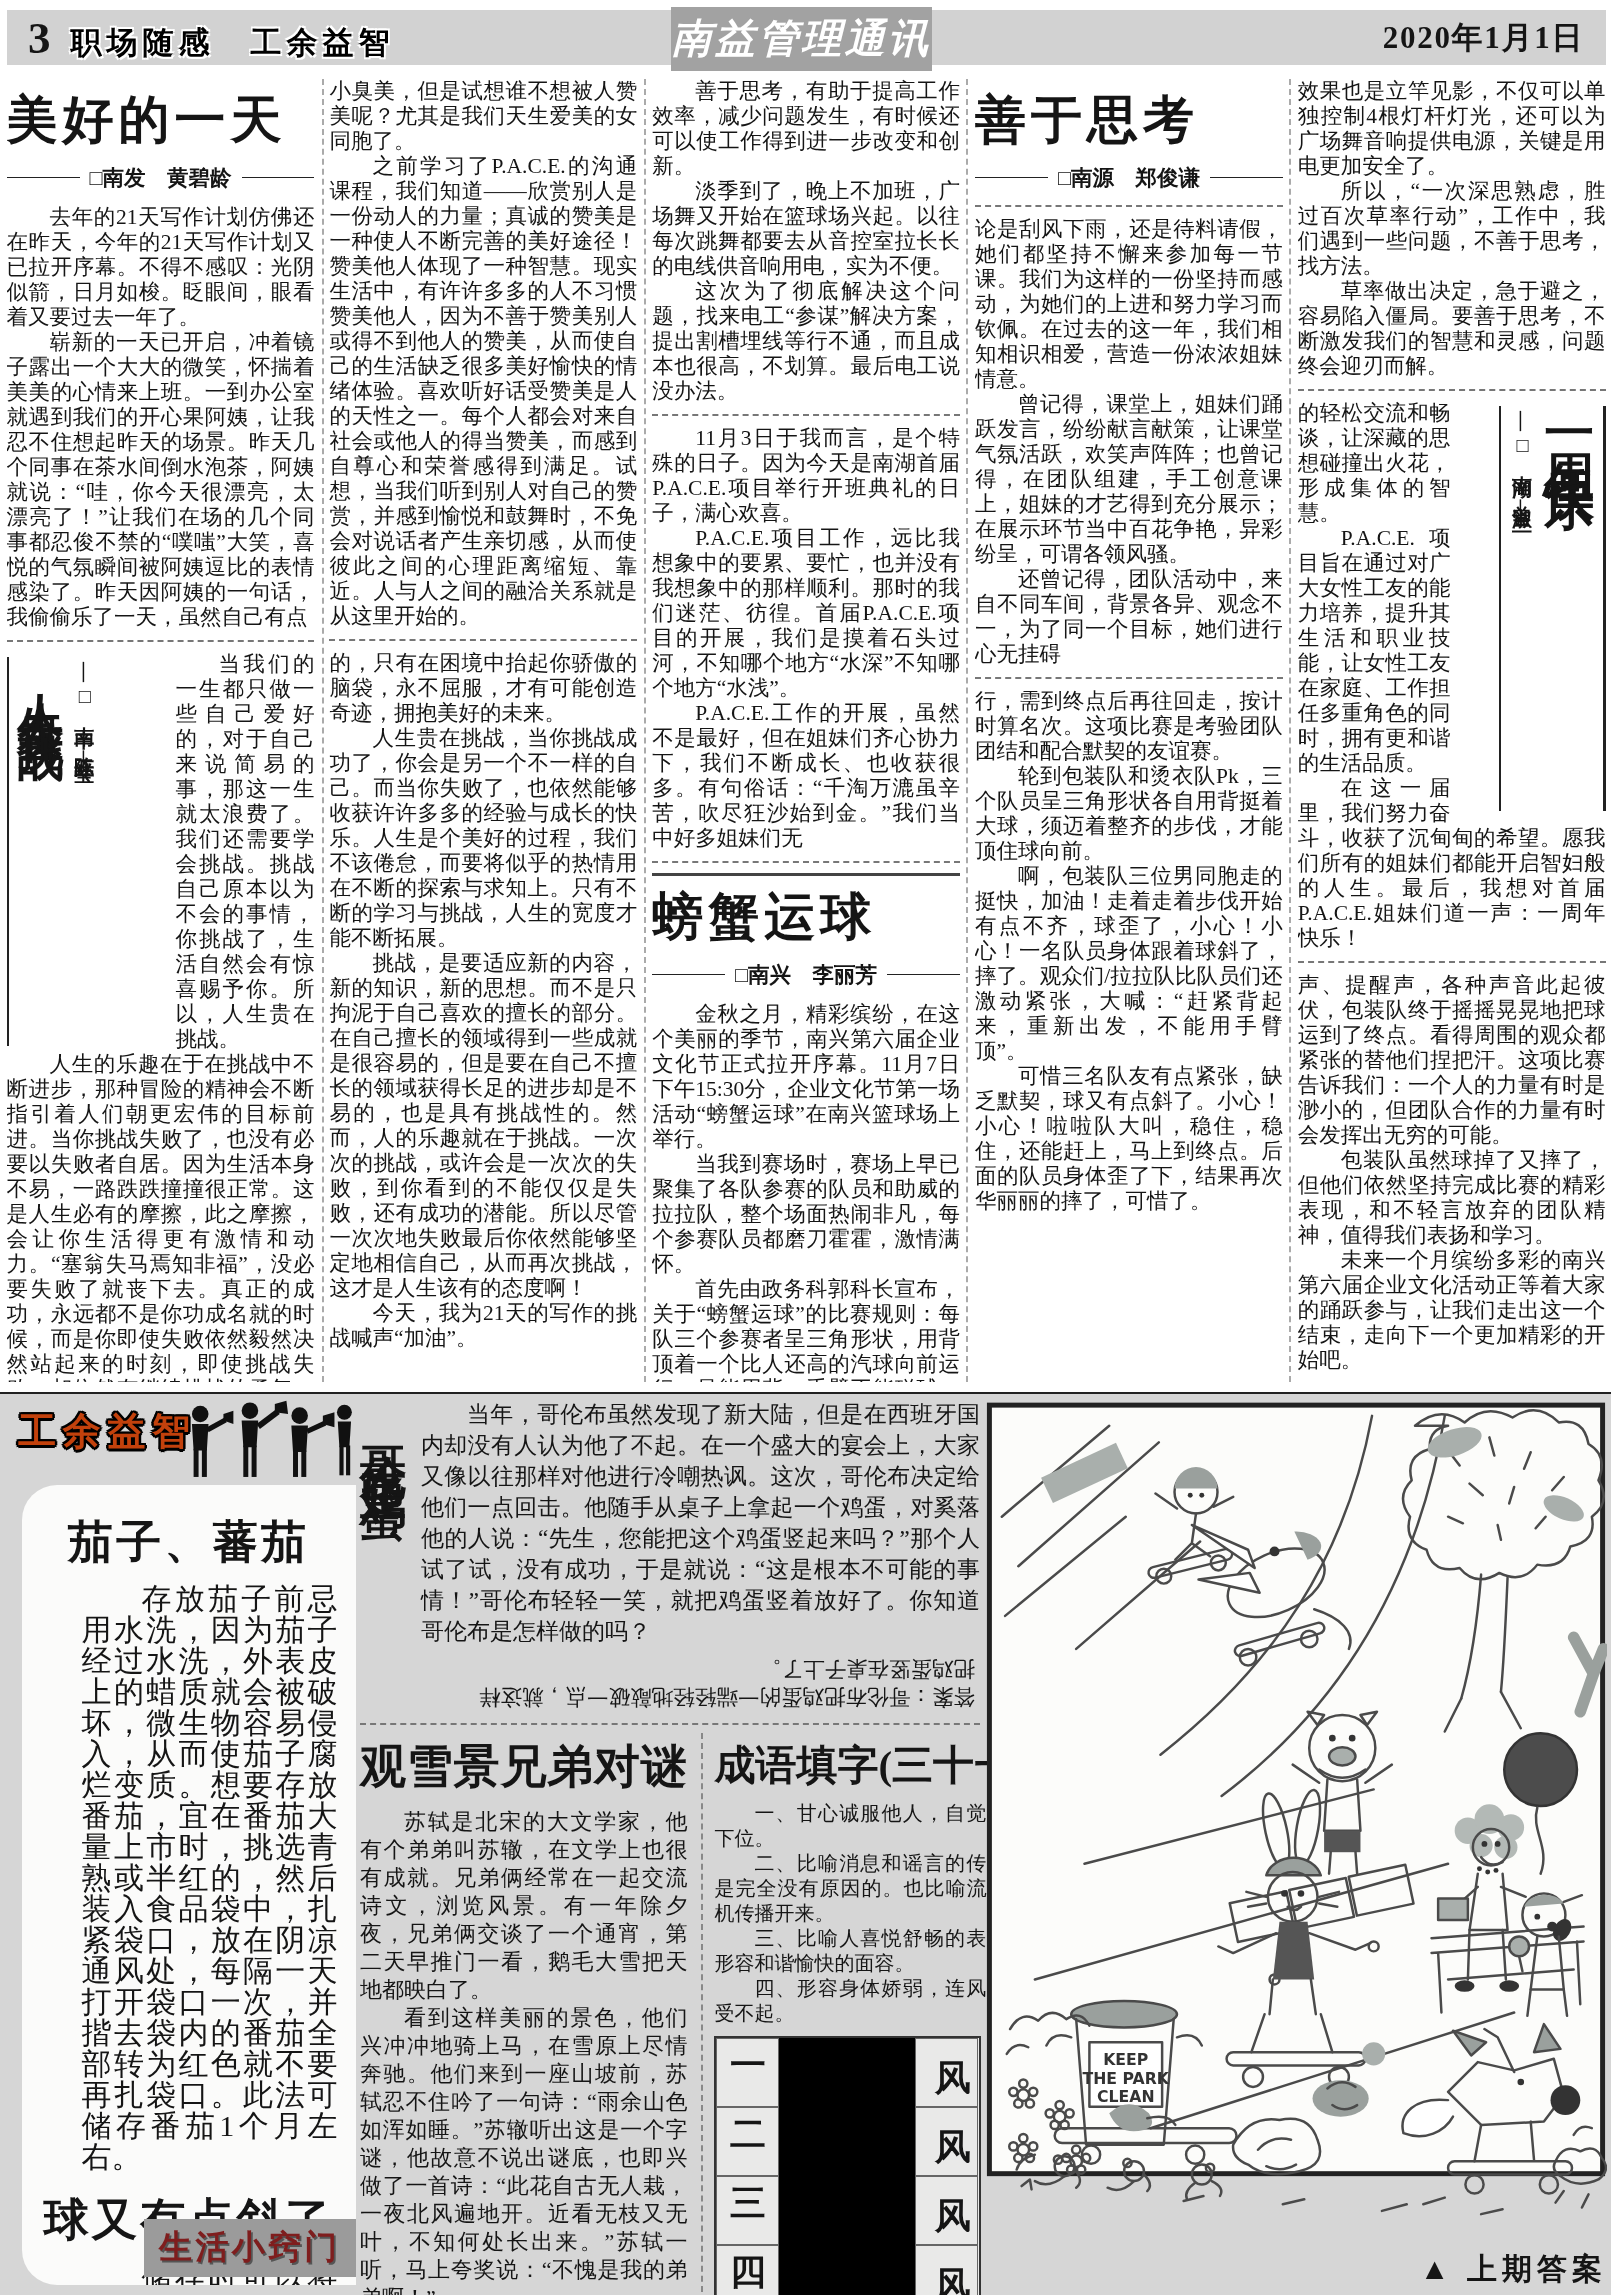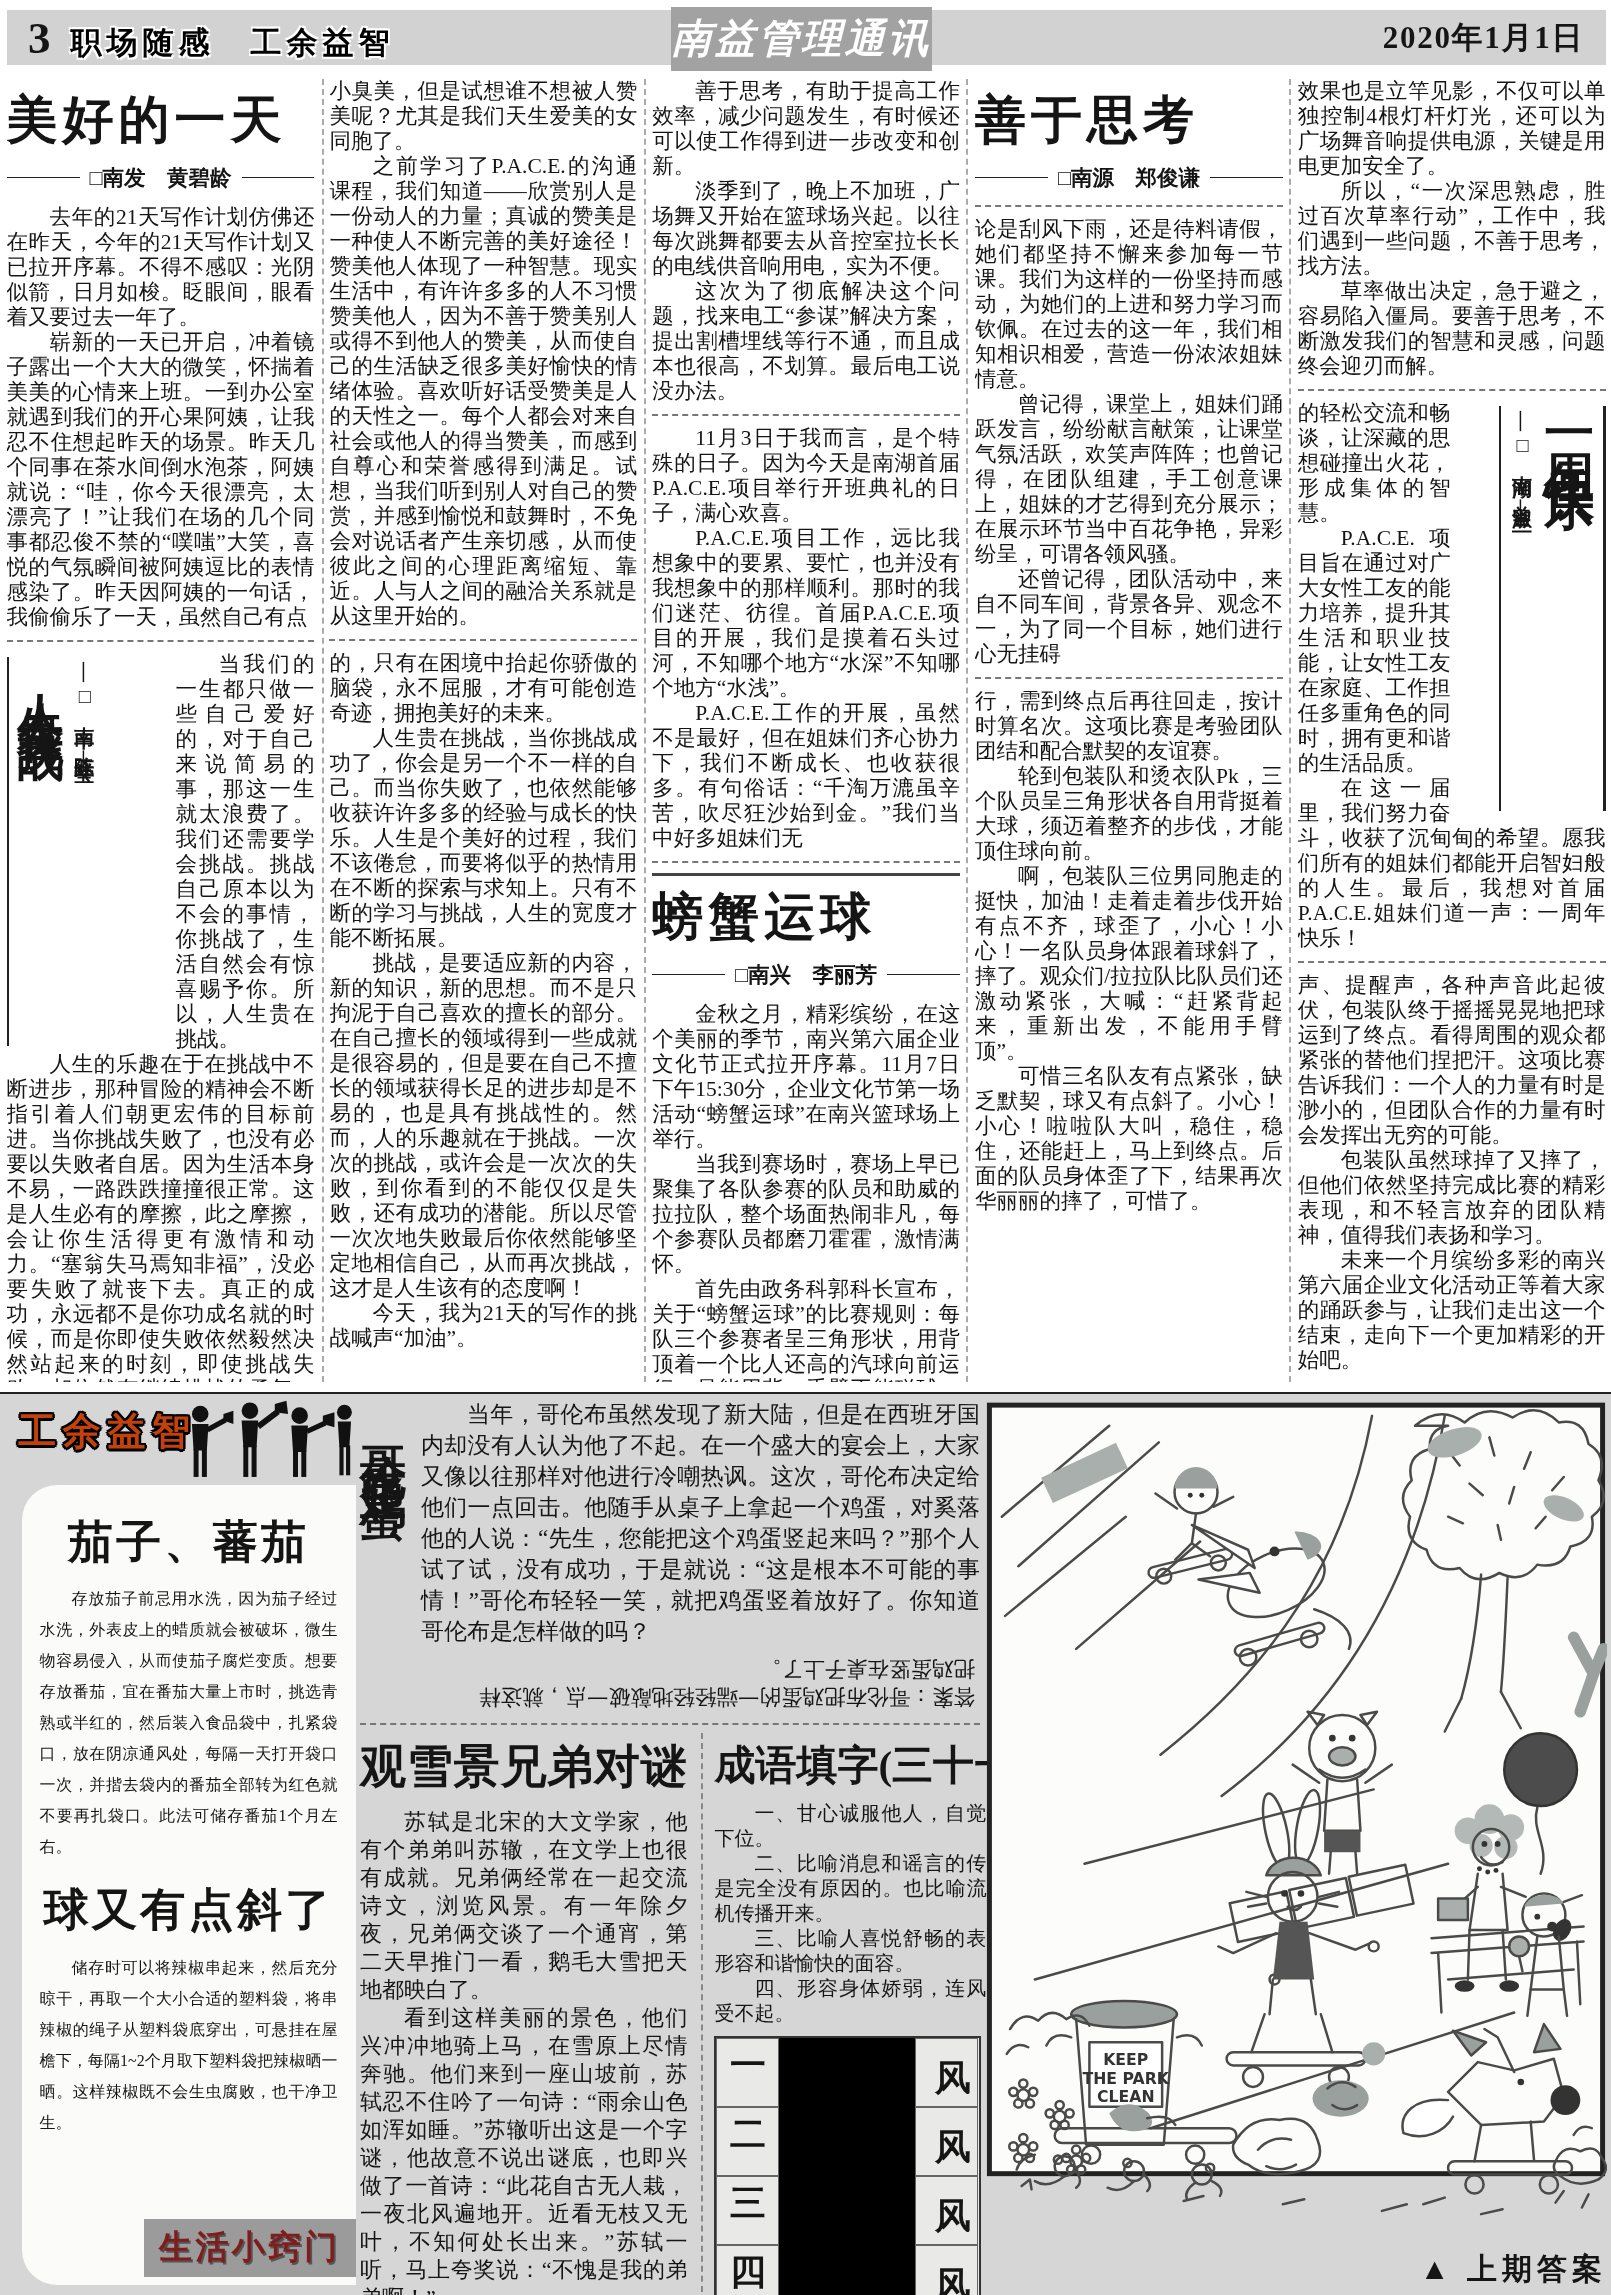--- a/index.html
+++ b/index.html
@@ -41,21 +41,21 @@
      text-shadow:2.5px 0 0 #000,-2.5px 0 0 #000,0 2.5px 0 #000,0 -2.5px 0 #000,1.7px 1.7px 0 #000,-1.7px 1.7px 0 #000,1.7px -1.7px 0 #000,-1.7px -1.7px 0 #000;}
   .badge-num{font-size:35px;font-weight:bold;letter-spacing:3.3px;}
   
   .bottom{position:absolute;left:0;top:1392px;width:1612px;height:903px;background:#d6d6d6;border-top:2.5px solid #222;}
   .lpanel{position:absolute;left:6.6px;top:5px;width:349px;height:893px;}
   .gy-row{position:relative;height:83px;}
   .gy-row .bubble{position:absolute;left:11.6px;top:6.6px;font-size:38px;}
   .gy-row .badge-num{position:absolute;left:23px;top:55px;font-size:31px;margin-top:44px;}
   .card{position:absolute;left:15px;top:86px;width:334px;height:800px;background:#fbfbfa;
         border-radius:35px 0 0 35px;padding:21.5px 18px;box-sizing:border-box;overflow:hidden;}
-  .card .p{font-size:16px;line-height:31px;}
+  .card .p{font-size:30px;line-height:31px;margin-left:42px;}
   .card-title{font-weight:bold;text-align:center;font-size:45px;letter-spacing:3.3px;margin:5px 0 11.6px;}
   .tagbox{position:absolute;right:0;bottom:8.3px;background:#9b9b9b;color:#7f1d1d;font-weight:bold;
         font-size:33px;letter-spacing:3.3px;padding:6.6px 15px;
         font-family:"DejaVu Sans","Liberation Sans",sans-serif;
         text-shadow:1.7px 1.7px 0 #555;}
   .midpanel{position:absolute;left:360px;top:5px;width:620px;height:893px;}
   .glb{display:flex;gap:15px;}
   .glb .vtitle{font-size:46px;letter-spacing:10px;padding-top:10px;}
   .glb-text{flex:1;}
   .glb-text .p{font-size:23px;line-height:31px;}

